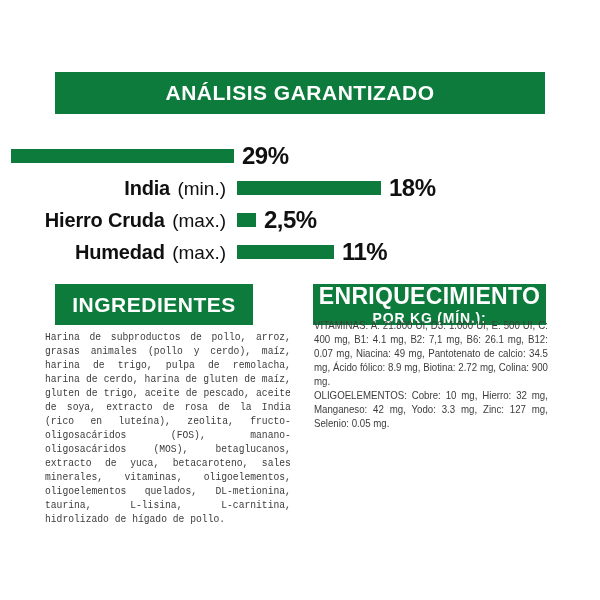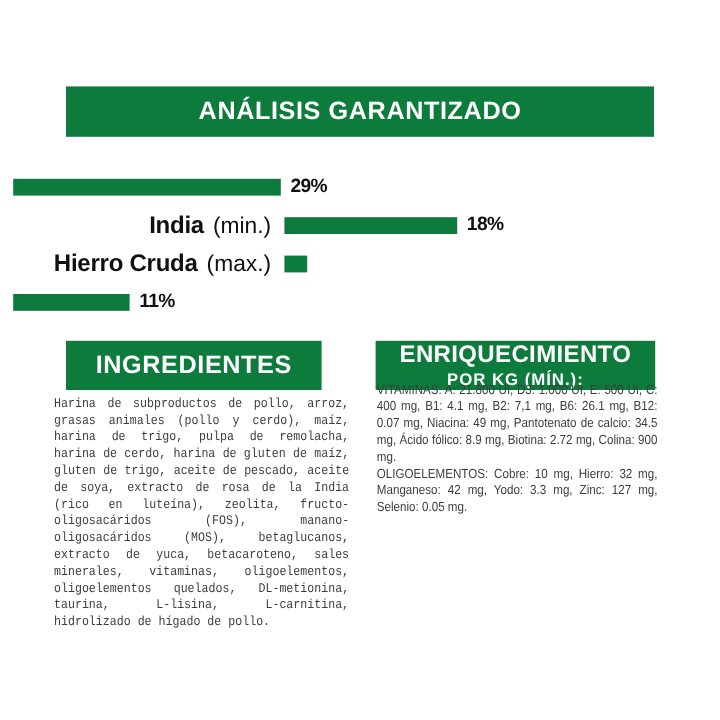--- a/index.html
+++ b/index.html
@@ -3,34 +3,34 @@
 <meta charset="utf-8">
 <style>
   html, body { margin:0; padding:0; background:#ffffff; }
   body { width:600px; height:600px; font-family:"Liberation Sans", sans-serif; }
   .canvas { position:relative; width:600px; height:600px; background:#ffffff; overflow:hidden; }
 
   .banner { position:absolute; background:#0c7b3c; color:#ffffff;
             display:flex; align-items:center; justify-content:center; }
   .banner-main { left:55px; top:72px; width:490px; height:42px;
                  font-size:21px; font-weight:bold; letter-spacing:0.5px; }
-  .banner-ing  { left:55px; top:284px; width:213px; height:41px;
+  .banner-ing  { left:55px; top:284px; width:198px; height:41px;
                  font-size:21px; font-weight:bold; letter-spacing:0.5px; }
   .banner-enr  { left:313px; top:284px; width:233px; height:41px;
                  flex-direction:column; line-height:1; }
-  .banner-enr .t1 { font-size:20px; font-weight:bold; letter-spacing:0.3px; }
+  .banner-enr .t1 { font-size:23px; font-weight:bold; letter-spacing:0.3px; }
   .banner-enr .t2 { font-size:14px; font-weight:bold; margin-top:3px; letter-spacing:0.8px; }
 
   .chart { position:absolute; left:0; top:140px; width:600px; }
   .crow  { display:flex; align-items:center; height:32px; }
   .clabel{ width:226px; text-align:right; color:#101010; white-space:nowrap; }
   .cname { font-size:20px; font-weight:bold; letter-spacing:-0.2px; }
   .cqual { font-size:19px; font-weight:normal; margin-left:3px; }
   .cbar  { height:14px; background:#0c7b3c; margin-left:11px; flex:none; }
-  .cval  { font-size:16px; font-weight:bold; color:#101010; margin-left:8px; letter-spacing:-0.5px; }
+  .cval  { font-size:24px; font-weight:bold; color:#101010; margin-left:8px; letter-spacing:-0.5px; }
 
   .smallwrap-left  { position:absolute; left:45px;  top:330px; width:246px;font-family:Liberation Mono, monospace; }
   .smallwrap-right { position:absolute; left:314px; top:318px; width:234px; }
   .small { font-size:11px; line-height:14px; color:#3c3c3c; text-align:justify;
            transform:scaleX(0.88); transform-origin:0 0; width:113.6%; }
   .small p { margin:0; }
 </style>
 </head>
 <body>
 
@@ -52,22 +52,27 @@
       </div>
       <div class="cbar" style="width: 144px; background: rgb(12, 123, 60);"></div>
       <div class="cval">18%</div>
     </div>
     <div class="crow">
       <div class="clabel">
         <span class="cname">Hierro Cruda</span>
         <span class="cqual">(max.)</span>
       </div>
       <div class="cbar" style="width: 19px; background: rgb(12, 123, 60);"></div>
+      <div class="cval">2,5%</div>
     </div>
     <div class="crow">
+      <div class="clabel">
+        <span class="cname">Humedad</span>
+        <span class="cqual">(max.)</span>
+      </div>
       <div class="cbar" style="width: 97px; background: rgb(12, 123, 60);"></div>
       <div class="cval">11%</div>
     </div>
   </div>
 
   <div class="banner banner-ing" style="background: rgb(12, 123, 60); color: rgb(255, 255, 255);">
     <span>INGREDIENTES</span>
   </div>
 
   <div class="smallwrap-left">

